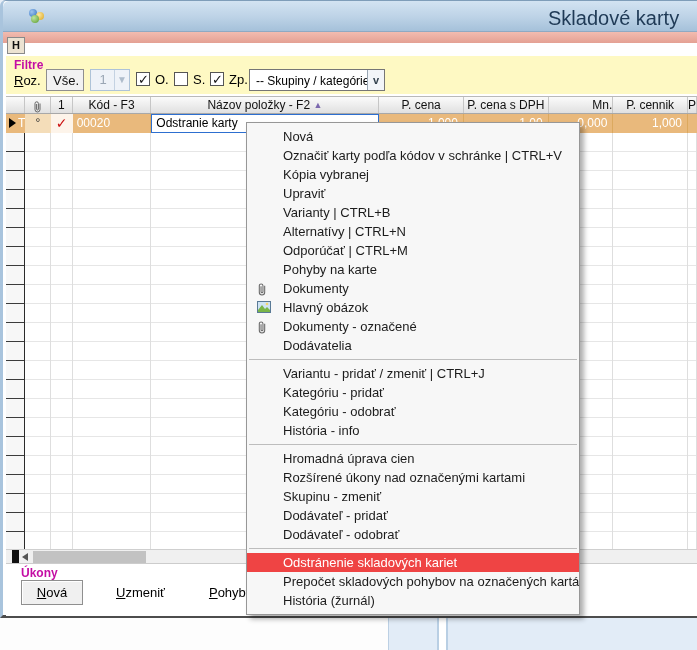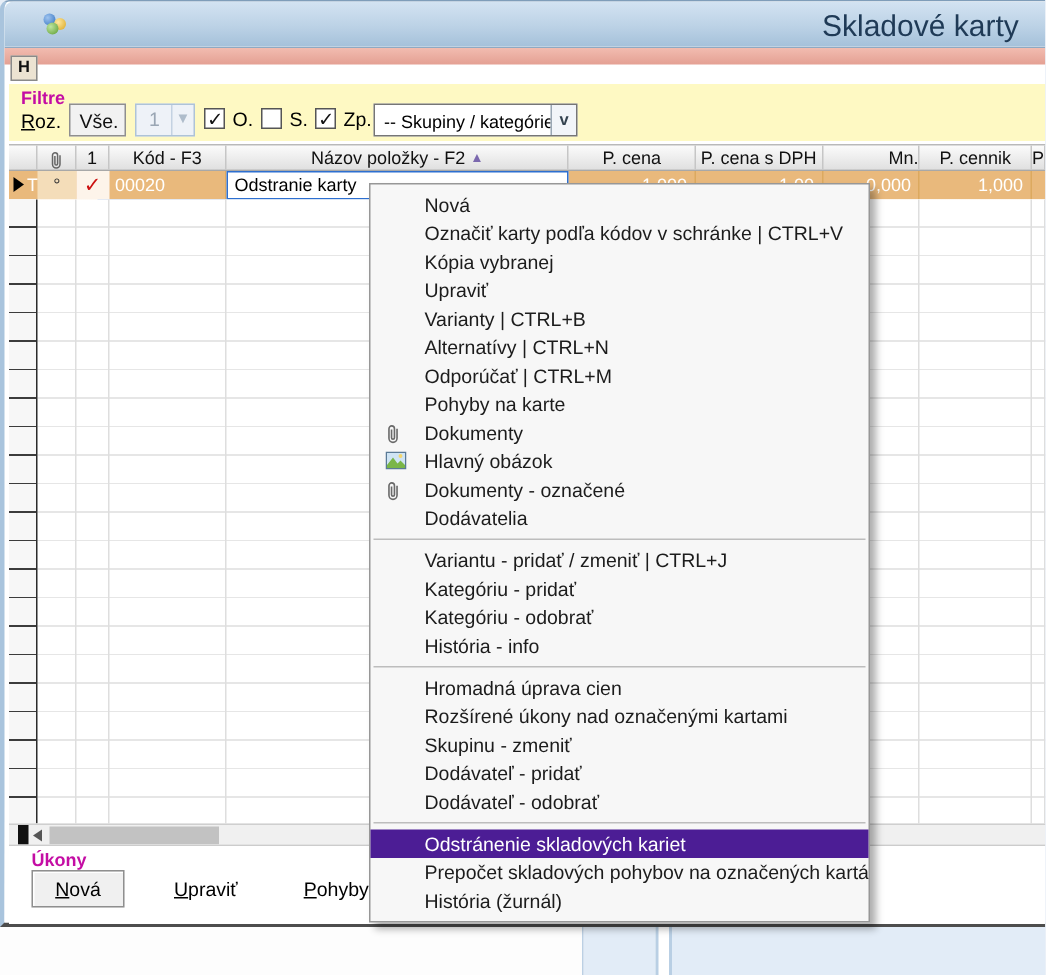--- a/index.html
+++ b/index.html
@@ -91,21 +91,21 @@
   .actbar{position:absolute;left:15px;top:16px;height:26px;display:flex;gap:22px;}
   .abtn{height:25px;min-width:62px;padding:0 10px;background:#f2f2f2;border:1px solid transparent;
        font-size:13px;color:#000;text-align:center;line-height:23px;white-space:nowrap;background:transparent;}
   .abtn.raised{background:#f0f0f0;border:1px solid #8f8f8f;box-shadow:inset 1px 1px 0 #ffffff;}
 
   
   .menu{position:absolute;left:246px;top:122px;width:334px;background:#f7f7f7;
        border:1px solid #979797;box-shadow:4px 4px 5px rgba(0,0,0,.32);padding:4px 0;z-index:50;}
   .mitem{position:relative;height:19px;line-height:19px;font-size:13px;color:#1c1c1c;
        padding-left:36px;white-space:nowrap;overflow:hidden;}
-  .mitem.highlighted{background:#4c1d95;color:#fff;}
+  .mitem.highlighted{background:#ef4444;color:#fff;}
   .mitem.separator{height:9px;padding:0;}
   .mitem.separator::after{content:"";position:absolute;left:2px;right:2px;top:4px;border-top:1px solid #bdbdbd;}
   .mgutter{position:absolute;left:6px;top:0;width:26px;height:19px;}
   .mgutter .gclip,.mgutter .gimg{display:none;position:absolute;left:4px;top:3px;}
   .mitem.icon-paperclip .gclip{display:block;}
   .mitem.icon-image .gimg{display:block;}
 
   
   .belowbg{position:absolute;left:0;top:618px;width:697px;height:32px;background:#e2ecf7;}
   .below-left{position:absolute;left:0;top:618px;width:389px;height:32px;background:#fdfdfd;border-right:1px solid #bcd0e4;}
@@ -281,21 +281,21 @@
       <span class="larrow"></span>
       <span class="thumb"></span>
     </div>
 
     <div class="actions">
       <span class="grouplabel">Úkony</span>
       <div class="actbar">
 
           <button class="abtn raised"><span class="accel">N</span><span>ová</span></button>
 
-          <button class="abtn"><span class="accel">U</span><span>praviť</span></button>
+          <button class="abtn"><span class="accel">U</span><span>zmeniť</span></button>
 
           <button class="abtn"><span class="accel">P</span><span>ohyby</span></button>
 
           <button class="abtn"><span class="accel">Z</span><span></span></button>
         </div>
     </div>
   </div>
 
   <div class="menu">
 

